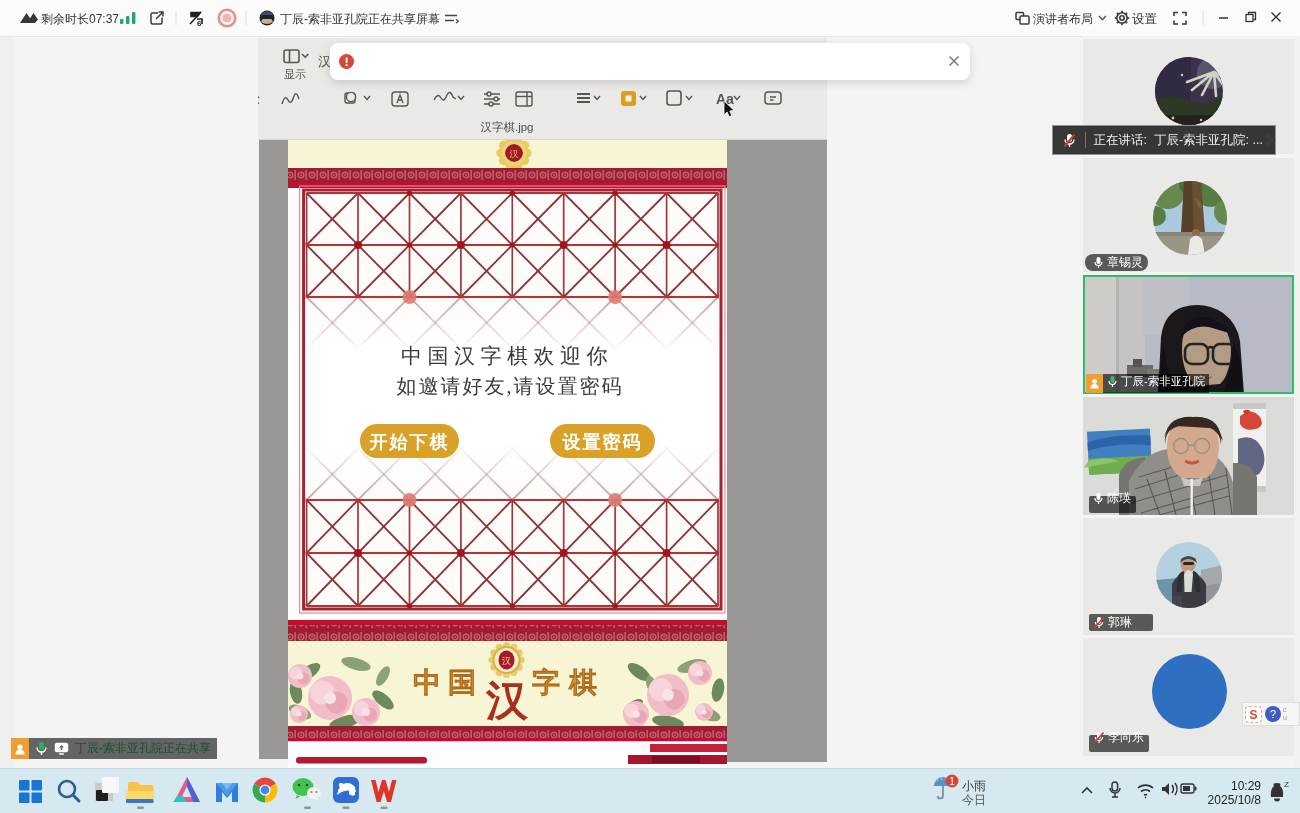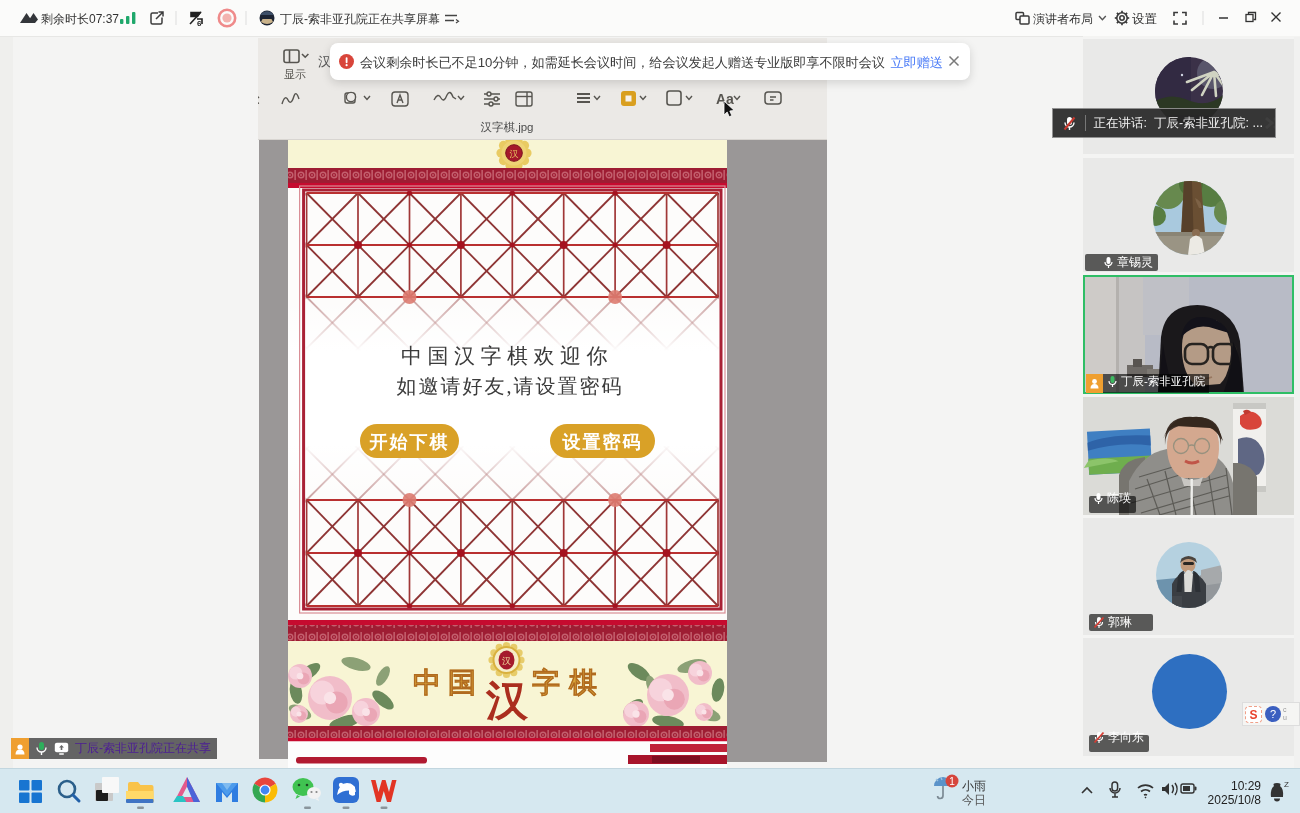--- a/index.html
+++ b/index.html
@@ -375,21 +375,20 @@
 <text x="507" y="130.5" font-size="11.5" fill="#4c4c4c" text-anchor="middle">汉字棋.jpg</text>
 
 <path d="M724 101 l0 14 3.2-3 2 4.8 2.6-1.2 -2-4.6 4.4-0.6 z" fill="#111" stroke="#fff" stroke-width="0.8"></path>
 </svg>
 <div class="abs" style="left:330px;top:43px;width:640px;height:37px;background:#fff;border-radius:8px;box-shadow:0 3px 10px rgba(0,0,0,.14);z-index:30">
 <svg class="abs" style="left:9px;top:11px" width="15" height="15">
       <circle cx="7.5" cy="7.5" r="7.5" fill="#d8453a"></circle>
       <rect x="6.7" y="3.2" width="1.8" height="6" rx="0.9" fill="#fff"></rect>
       <circle cx="7.6" cy="11.2" r="1.1" fill="#fff"></circle>
     </svg>
-<div class="abs" style="left:30px;top:10.5px;font-size:13.2px;color:#3c3c3c;white-space:nowrap;letter-spacing:-0.1px">会议剩余时长已不足10分钟，如需延长会议时间，给会议发起人赠送专业版即享不限时会议 <span style="color:#4a7bf7;margin-left:2px">立即赠送</span></div>
 <svg class="abs" style="left:618px;top:12px" width="12" height="12">
       <path d="M1.5 1.5 L10.5 10.5 M10.5 1.5 L1.5 10.5" stroke="#7a7a7a" stroke-width="1.5"></path>
     </svg>
 </div>
 <div class="abs" style="left:0;top:0;width:1300px;height:36px;background:#fbfbfa">
 <svg class="abs" style="left:0;top:0" width="1300" height="36" viewBox="0 0 1300 36">
 <path d="M20 23 L26.5 13 L31 19.5 L28 23 z" fill="#33363a"></path>
 <path d="M27 23 L33.5 13 L38 19.5 L35 23 z" fill="#33363a"></path>
 <text x="41" y="22.5" font-size="12" fill="#333">剩余时长07:37</text>
 <rect x="120" y="19" width="3.4" height="5" rx="1" fill="#1fa86b"></rect>
@@ -577,21 +576,21 @@
 <path d="M89 90 v-24 q6 -12 16 -12 q11 0 18 12 v24 z" fill="#3a3e43"></path>
 <path d="M101 56 q3 -4 4 -4 q3 0 5 4 l-1.5 18 h-7 z" fill="#dcdcd8"></path>
 <path d="M95 58 q3 -5 6 -5 l-2.5 21 h-5 z" fill="#2c3035"></path>
 <path d="M116 58 q-3 -5 -6 -5 l2.5 21 h5 z" fill="#2c3035"></path>
 <path d="M89 78 h10 v12 h-10 z" fill="#43474c"></path>
 </g>
   </svg>
 <div class="abs" style="left:1083px;top:638px;width:211px;height:118px">
 <div class="abs" style="left:69px;top:16px;width:75px;height:75px;border-radius:50%;background:#2e6fc1"></div>
 </div>
-<div class="abs" style="left:1085px;top:254px;display:flex;align-items:center;background:rgba(0,0,0,.62);color:#fff;font-size:12px;height:17px;padding:0 5px 0 16px;border-radius:2px;white-space:nowrap"><svg width="11" height="13" style="margin:0 3px 0 2px;flex:none">
+<div class="abs" style="left:1085px;top:254px;display:flex;align-items:center;background:rgba(0,0,0,.62);color:#fff;font-size:12px;height:17px;padding:0 5px 0 6px;border-radius:8px;white-space:nowrap"><svg width="11" height="13" style="margin:0 3px 0 2px;flex:none">
       <rect x="3.5" y="1" width="4" height="7" rx="2" fill="#fff"></rect>
       <path d="M2 6 a3.5 3.5 0 0 0 7 0" stroke="#fff" stroke-width="1.2" fill="none"></path>
       <line x1="5.5" y1="9.5" x2="5.5" y2="12" stroke="#fff" stroke-width="1.2"></line>
     </svg>章锡灵</div>
 <div class="abs" style="left:1086px;top:374px;display:flex;align-items:center;height:19px;white-space:nowrap">
 <div style="width:17px;height:19px;background:#ef9f30;display:flex;align-items:center;justify-content:center;flex:none">
       <svg width="11" height="11">
         <circle cx="5.5" cy="3.5" r="2.4" fill="#fff"></circle>
         <path d="M1.5 10.5 q0-4.5 4-4.5 q4 0 4 4.5 z" fill="#fff"></path>
       </svg>
@@ -612,41 +611,41 @@
       <path d="M2.5 6 a3.5 3.5 0 0 0 7 0" stroke="#fff" stroke-width="1.2" fill="none"></path>
       <line x1="6" y1="9.5" x2="6" y2="12" stroke="#fff" stroke-width="1.2"></line>
       <line x1="1.5" y1="11.5" x2="10.5" y2="1.5" stroke="#d63c33" stroke-width="1.8"></line>
     </svg>郭琳</div>
 <div class="abs" style="left:1089px;top:735px;display:flex;align-items:center;background:rgba(0,0,0,.62);color:#fff;font-size:12px;height:17px;padding:0 5px 12px 2px;border-radius:2px;white-space:nowrap"><svg width="12" height="13" style="margin:0 3px 0 2px;flex:none">
       <rect x="4" y="1" width="4" height="7" rx="2" fill="#fff"></rect>
       <path d="M2.5 6 a3.5 3.5 0 0 0 7 0" stroke="#fff" stroke-width="1.2" fill="none"></path>
       <line x1="6" y1="9.5" x2="6" y2="12" stroke="#fff" stroke-width="1.2"></line>
       <line x1="1.5" y1="11.5" x2="10.5" y2="1.5" stroke="#d63c33" stroke-width="1.8"></line>
     </svg>李向东</div>
-<div class="abs" style="left:1052px;top:108px;width:224px;height:30px;background:rgba(40,40,40,.93);border:1px solid rgba(255,255,255,.45);display:flex;align-items:center;z-index:20">
+<div class="abs" style="left:1052px;top:125px;width:224px;height:30px;background:rgba(40,40,40,.93);border:1px solid rgba(255,255,255,.45);display:flex;align-items:center;z-index:20">
 <svg width="13" height="15" style="margin-left:10px;flex:none">
       <rect x="4" y="1" width="5" height="8" rx="2.5" fill="#fff"></rect>
       <path d="M2 6.5 a4.5 4.5 0 0 0 9 0" stroke="#fff" stroke-width="1.4" fill="none"></path>
       <line x1="6.5" y1="11" x2="6.5" y2="14" stroke="#fff" stroke-width="1.4"></line>
       <line x1="1.5" y1="13.5" x2="11.5" y2="1.5" stroke="#c9392f" stroke-width="2"></line>
     </svg>
 <div style="width:1px;height:16px;background:#777;margin:0 8px 0 9px"></div>
 <div style="color:#f0f0f0;font-size:12.5px;white-space:nowrap">正在讲话:&nbsp; 丁辰-索非亚孔院: ...</div>
 <svg width="26" height="22" style="margin-left:0">
       <path d="M3 6 l6 5 -6 5 M11 6 l6 5 -6 5" stroke="#3e3e3e" stroke-width="3" fill="none"></path>
     </svg>
 </div>
 <div class="abs" style="left:11px;top:738px;display:flex;height:21px;z-index:20">
 <div style="width:18px;height:21px;background:#ef9f30;display:flex;align-items:center;justify-content:center">
       <svg width="12" height="12">
         <circle cx="6" cy="4" r="2.6" fill="#fff"></circle>
         <path d="M1.5 11.5 q0-5 4.5-5 q4.5 0 4.5 5 z" fill="#fff"></path>
       </svg>
     </div>
-<div style="display:flex;align-items:center;background:rgba(80,80,80,.88);color:#4c1d95;font-size:12px;padding:0 6px 0 6px;white-space:nowrap">
+<div style="display:flex;align-items:center;background:rgba(80,80,80,.88);color:#14532d;font-size:12px;padding:0 6px 0 6px;white-space:nowrap">
 <svg width="13" height="15" style="margin-right:6px">
         <rect x="4" y="1" width="5" height="8" rx="2.5" fill="#2eaf5c"></rect>
         <path d="M2 6.5 a4.5 4.5 0 0 0 9 0" stroke="#fff" stroke-width="1.4" fill="none"></path>
         <line x1="6.5" y1="11" x2="6.5" y2="14" stroke="#fff" stroke-width="1.4"></line>
       </svg>
 <svg width="15" height="13" style="margin-right:6px">
         <rect x="0.8" y="0.8" width="13.4" height="9.4" rx="2" fill="#fff"></rect>
         <path d="M7.5 3 l2.5 2.5 h-1.7 v2.5 h-1.6 V5.5 h-1.7 z" fill="#666"></path>
         <rect x="5" y="11.2" width="5" height="1.6" rx="0.8" fill="#fff"></rect>
       </svg>

